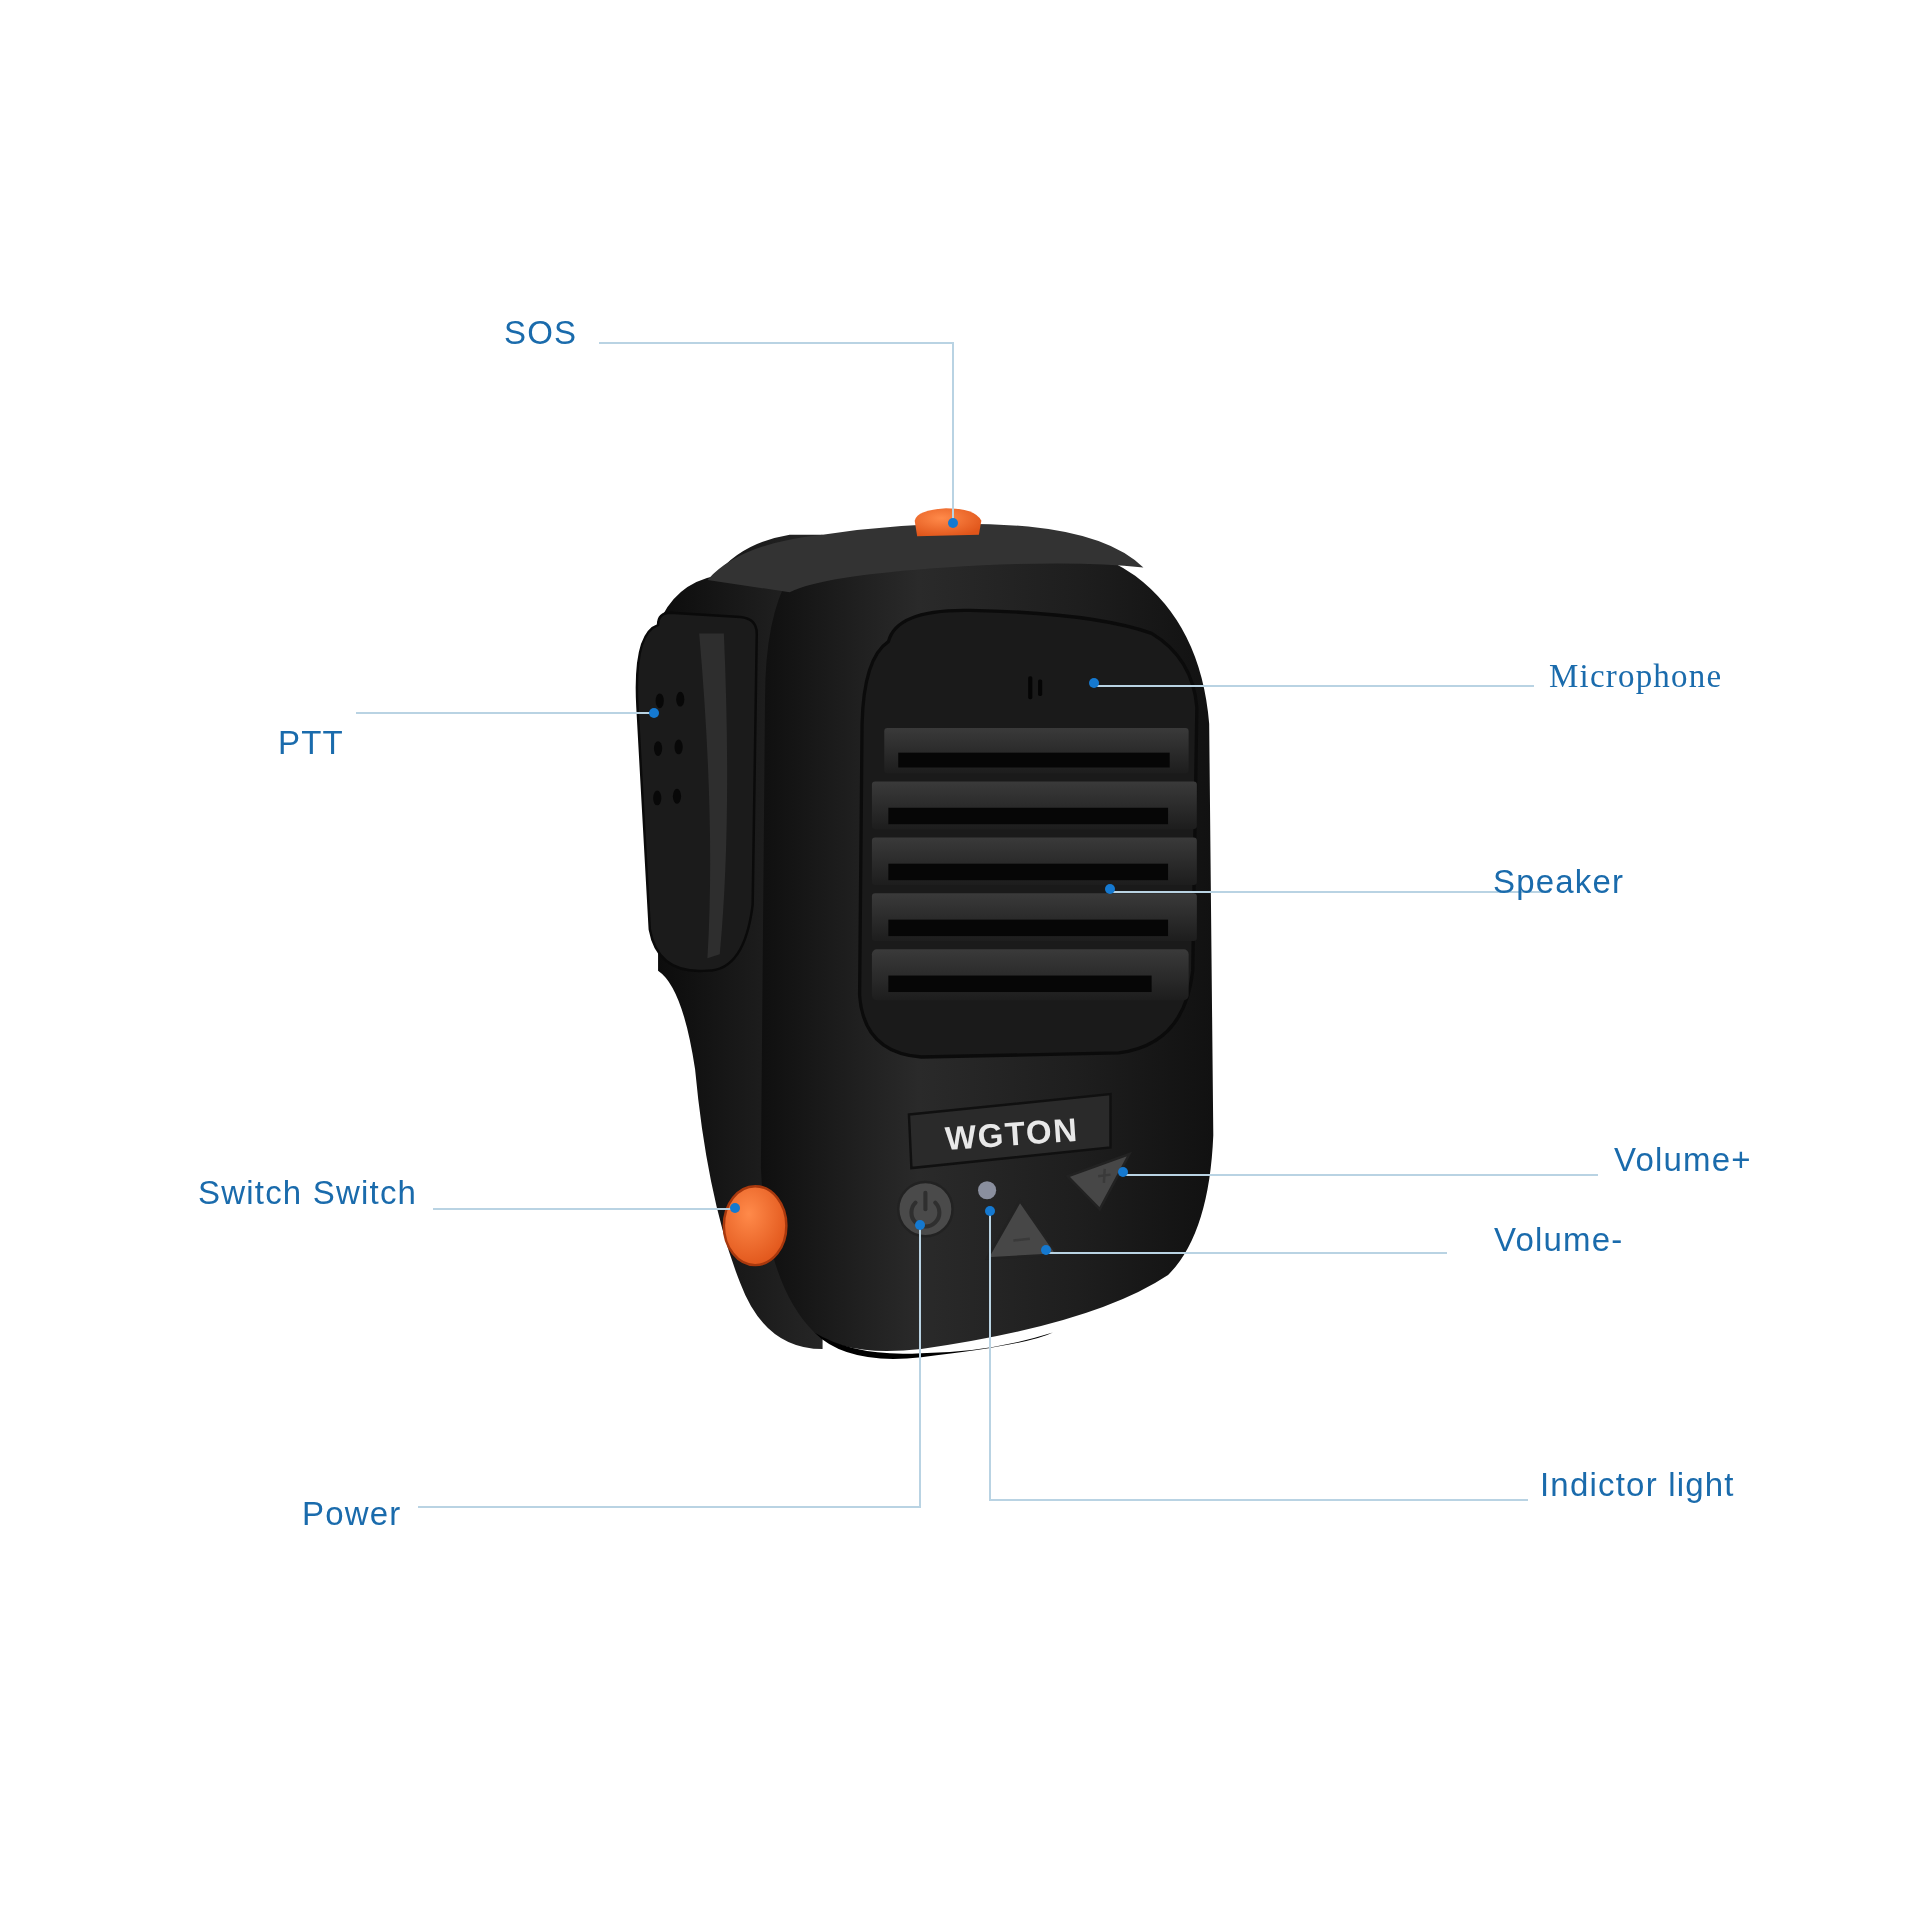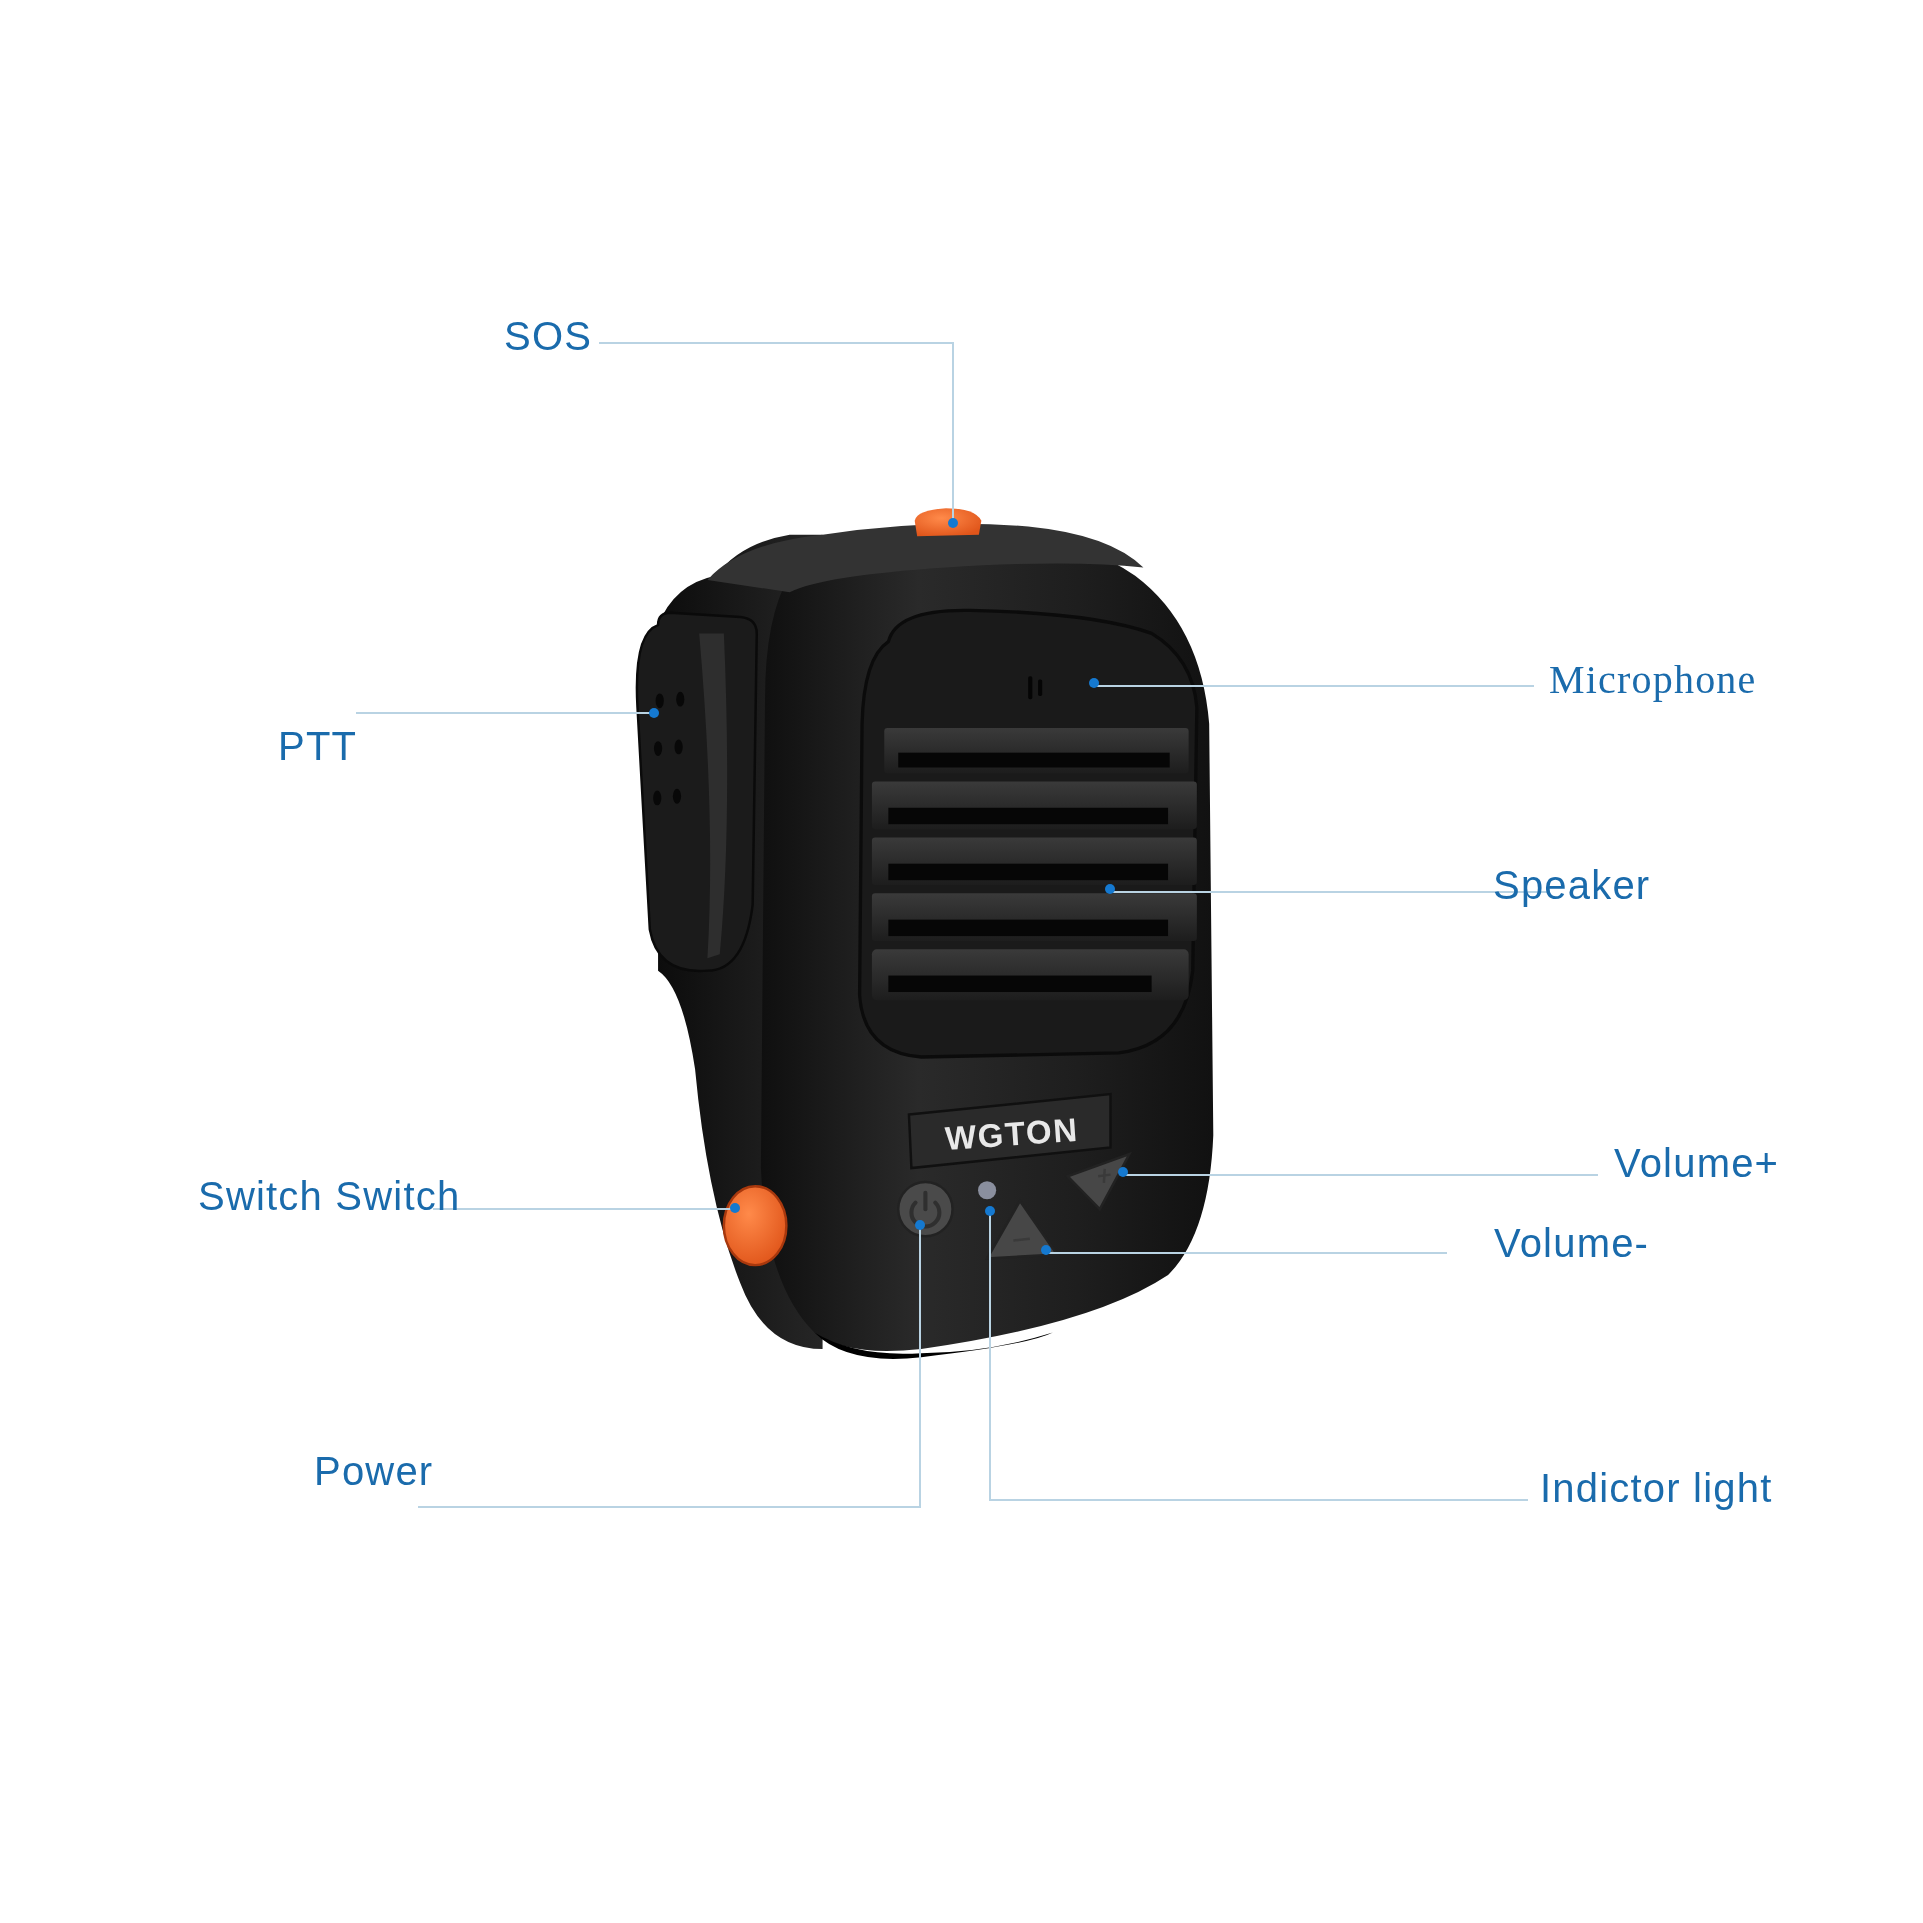--- a/index.html
+++ b/index.html
@@ -1,17 +1,17 @@
 <!DOCTYPE html>
 <html style="font-size:13px"><head>
 <meta charset="utf-8">
 <style>
   html, body { margin: 0; padding: 0; background: #ffffff; }
   body { width: 1924px; height: 1924px; position: relative; overflow: hidden; font-family: "Liberation Sans", sans-serif; }
-  .label { position: absolute; color: #1a6bac; font-size: 40px; letter-spacing: 1.2px; white-space: nowrap; line-height: 1; }
+  .label { position: absolute; color: #1a6bac; font-size: 33px; letter-spacing: 1.2px; white-space: nowrap; line-height: 1; }
   .hline { position: absolute; height: 1.6px; background: #b9d3e3; }
   .vline { position: absolute; width: 1.6px; background: #b9d3e3; }
   .dot { position: absolute; width: 10px; height: 10px; border-radius: 50%; background: #1579d0; margin: -5px 0 0 -5px; z-index: 5; }
   #device { position: absolute; left: 0; top: 0; width: 1924px; height: 1924px; }
   .wgton-text { font-family: "Liberation Sans", sans-serif; font-weight: bold; font-size: 40px; letter-spacing: 2px; fill: #e8e8e8; }
 </style>
 </head>
 <body>
 
 <svg id="device" viewBox="0 0 2339 2339" xmlns="http://www.w3.org/2000/svg">
@@ -167,15 +167,15 @@
   <div class="dot" style="left:990px; top:1211px;"></div>
 </div>
 
 <div class="label" style="left:504px; top:316px;">SOS</div>
 <div class="label" style="left:278px; top:686px;margin-top:40px;">PTT</div>
 <div class="label" style="left:1549px; top:660px;font-family:Liberation Serif, serif;">Microphone</div>
 <div class="label" style="left:1493px; top:865px;">Speaker</div>
 <div class="label" style="left:1614px; top:1143px;">Volume+</div>
 <div class="label" style="left:1460px; top:1223px;margin-left:34px;">Volume-</div>
 <div class="label" style="left:198px; top:1176px;">Switch Switch</div>
-<div class="label" style="left:302px; top:1451px;margin-left:12px;">Power</div>
+<div class="label" style="left:302px; top:1497px;">Power</div>
 <div class="label" style="left:1540px; top:1468px;">Indictor light</div>
 
 
 </body></html>

